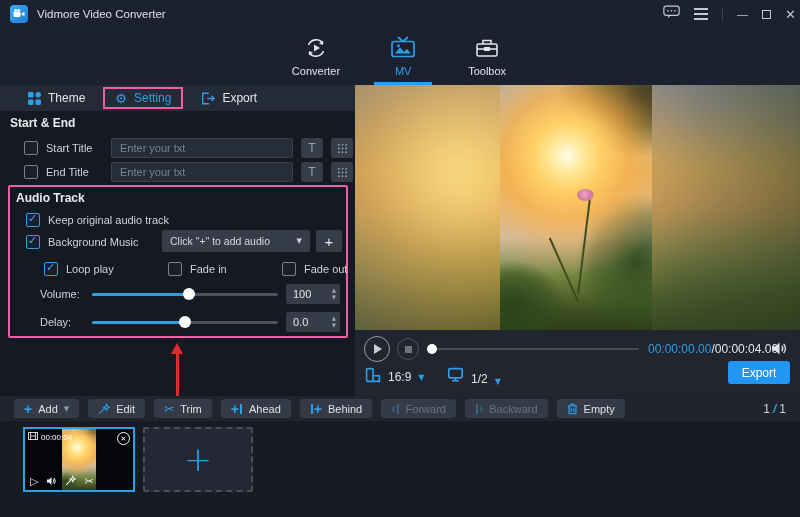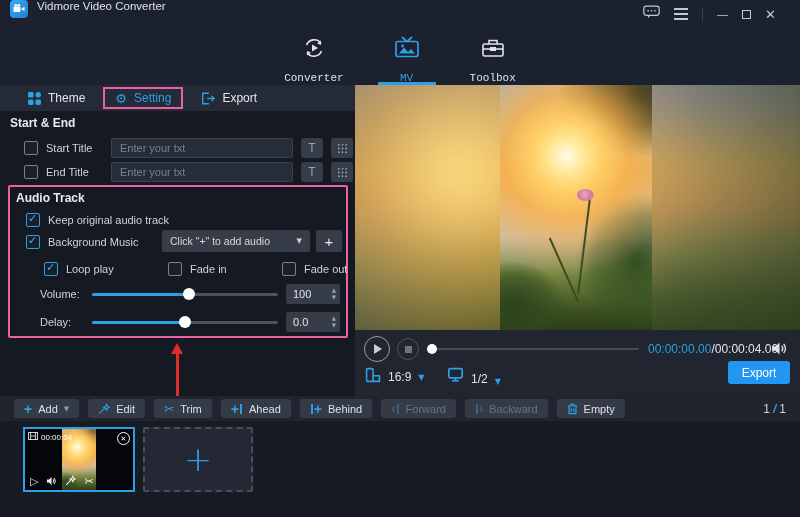--- a/index.html
+++ b/index.html
@@ -3,37 +3,37 @@
 <meta charset="utf-8">
 <style>
   * { margin:0; padding:0; box-sizing:border-box; }
   html,body { width:800px; height:517px; background:#0d1017; }
   #app { position:relative; width:800px; height:517px; overflow:hidden;
          font-family:"Liberation Sans",sans-serif; background:#151922; }
   .uicon { font-family:"DejaVu Sans",sans-serif; }
 
   
   .titlebar { position:absolute; left:0; top:0; width:800px; height:28px; background:#1c2130;
-              display:flex; padding:0 24px 0 10px; }
+              display:flex; align-items:center; padding:0 4px 0 10px; }
   .appicon { width:18px; height:18px; border-radius:4px;
              background:linear-gradient(135deg,#38acf2,#1b7fd4);
              display:flex; align-items:center; justify-content:center; }
   .apptitle { margin-left:9px; font-size:11.5px; color:#dde1e7; }
   .tb-right { margin-left:auto; display:flex; align-items:center; gap:14px; color:#c3c9d2; }
   .hamb { display:flex; flex-direction:column; gap:3px; }
   .hamb i { width:14px; height:2px; background:#c3c9d2; }
   .tbsep { width:1px; height:13px; background:#3c4350; }
   .winbtn { font-size:11px; color:#c3c9d2; line-height:1; }
   .maxbox { width:9px; height:9px; border:1.2px solid #c3c9d2; }
 
   
   .navbar { position:absolute; left:0; top:28px; width:800px; height:57px; background:#1c2130;
             display:flex; justify-content:center; gap:26px; padding-top:5px; }
   .nav-tab { position:relative; height:52px; min-width:58px; display:flex; flex-direction:column;
-             align-items:center; color:#dfe3e8; font-size:11px; gap:12px; padding:0 8px;font-family:Liberation Mono, monospace; }
+             align-items:center; color:#dfe3e8; font-size:11px; gap:5px; padding:0 8px; }
   .nav-tab .nicon { height:27px; display:flex; align-items:flex-end; }
   .nav-tab.active { color:#2e9fe6; }
   .nav-tab.active::after { content:""; position:absolute; left:0; right:0; bottom:0; height:3px; background:#2e9fe6; }
 
   
   .panel { position:absolute; left:0; top:85px; width:355px; height:311px; background:#151922;padding-left:44px; }
   .ptabs { position:absolute; left:0; top:0; width:100%; height:26px; background:#242a36;
            display:flex; align-items:center; padding-left:16px; gap:6px; }
   .ptab { display:flex; align-items:center; gap:7px; font-size:12px; color:#e3e6ea; padding:3px 12px; }
   .ptab .picon { color:#2e9fe6; display:flex; align-items:center; }

